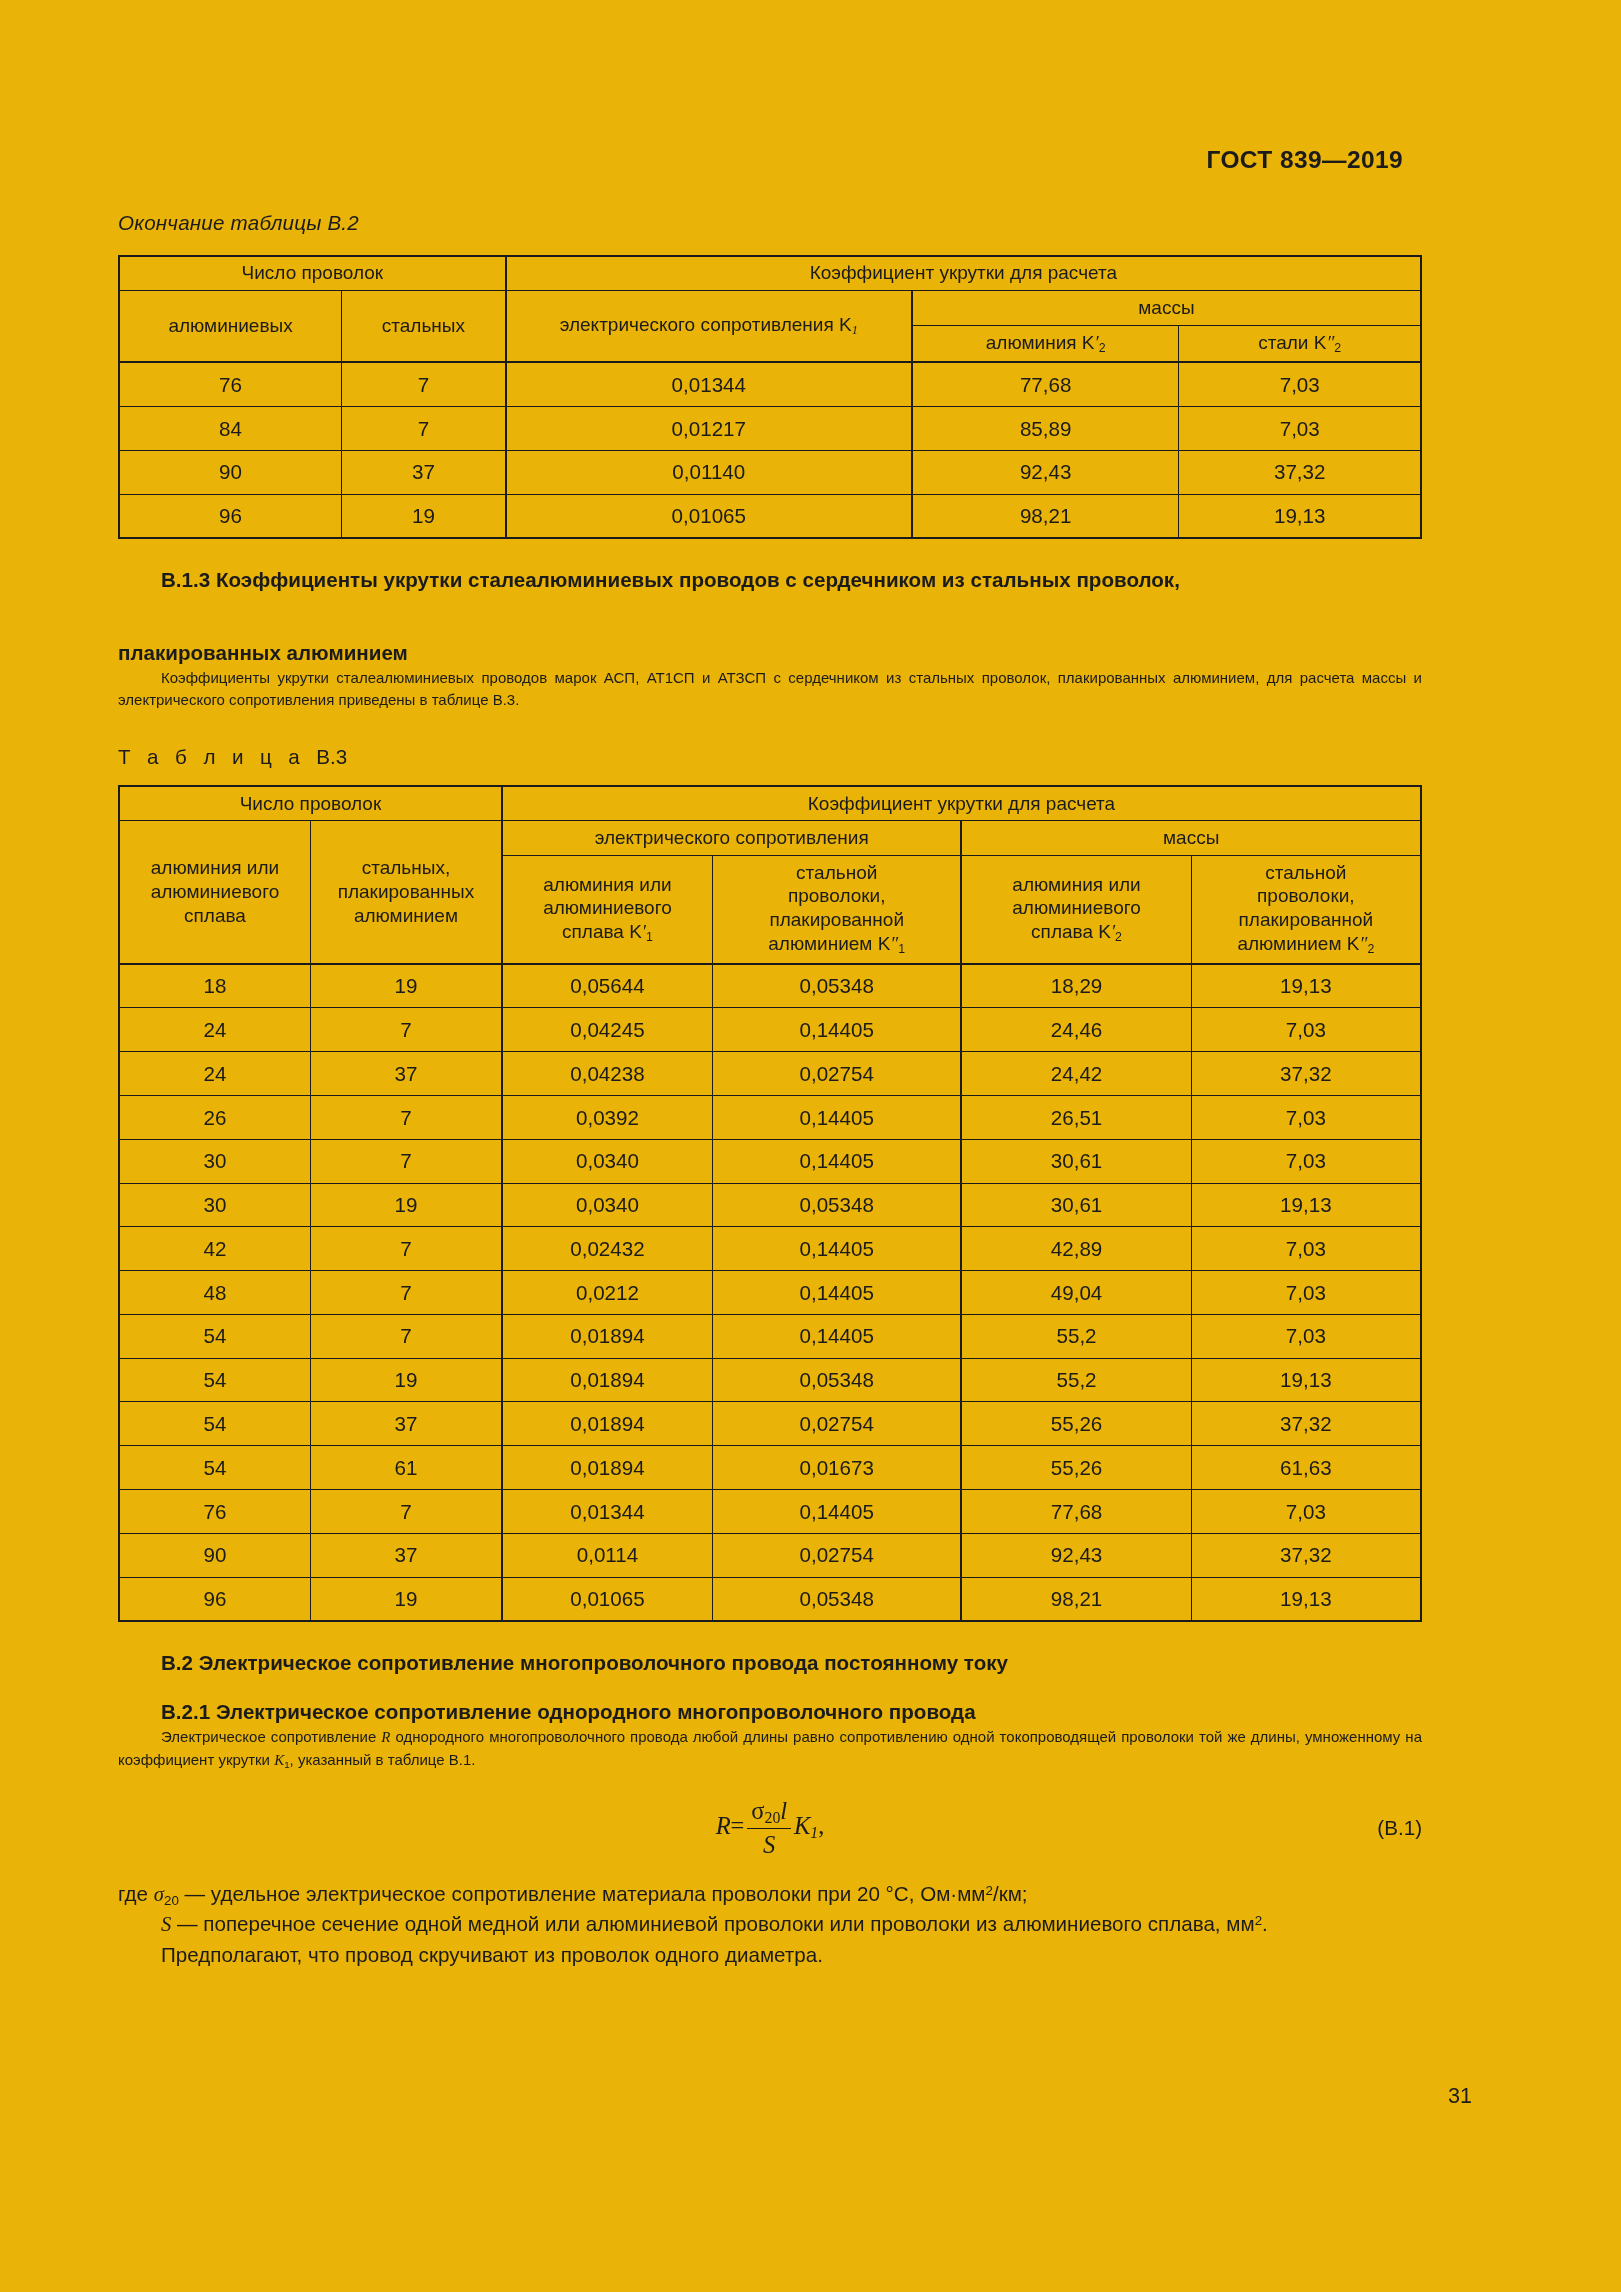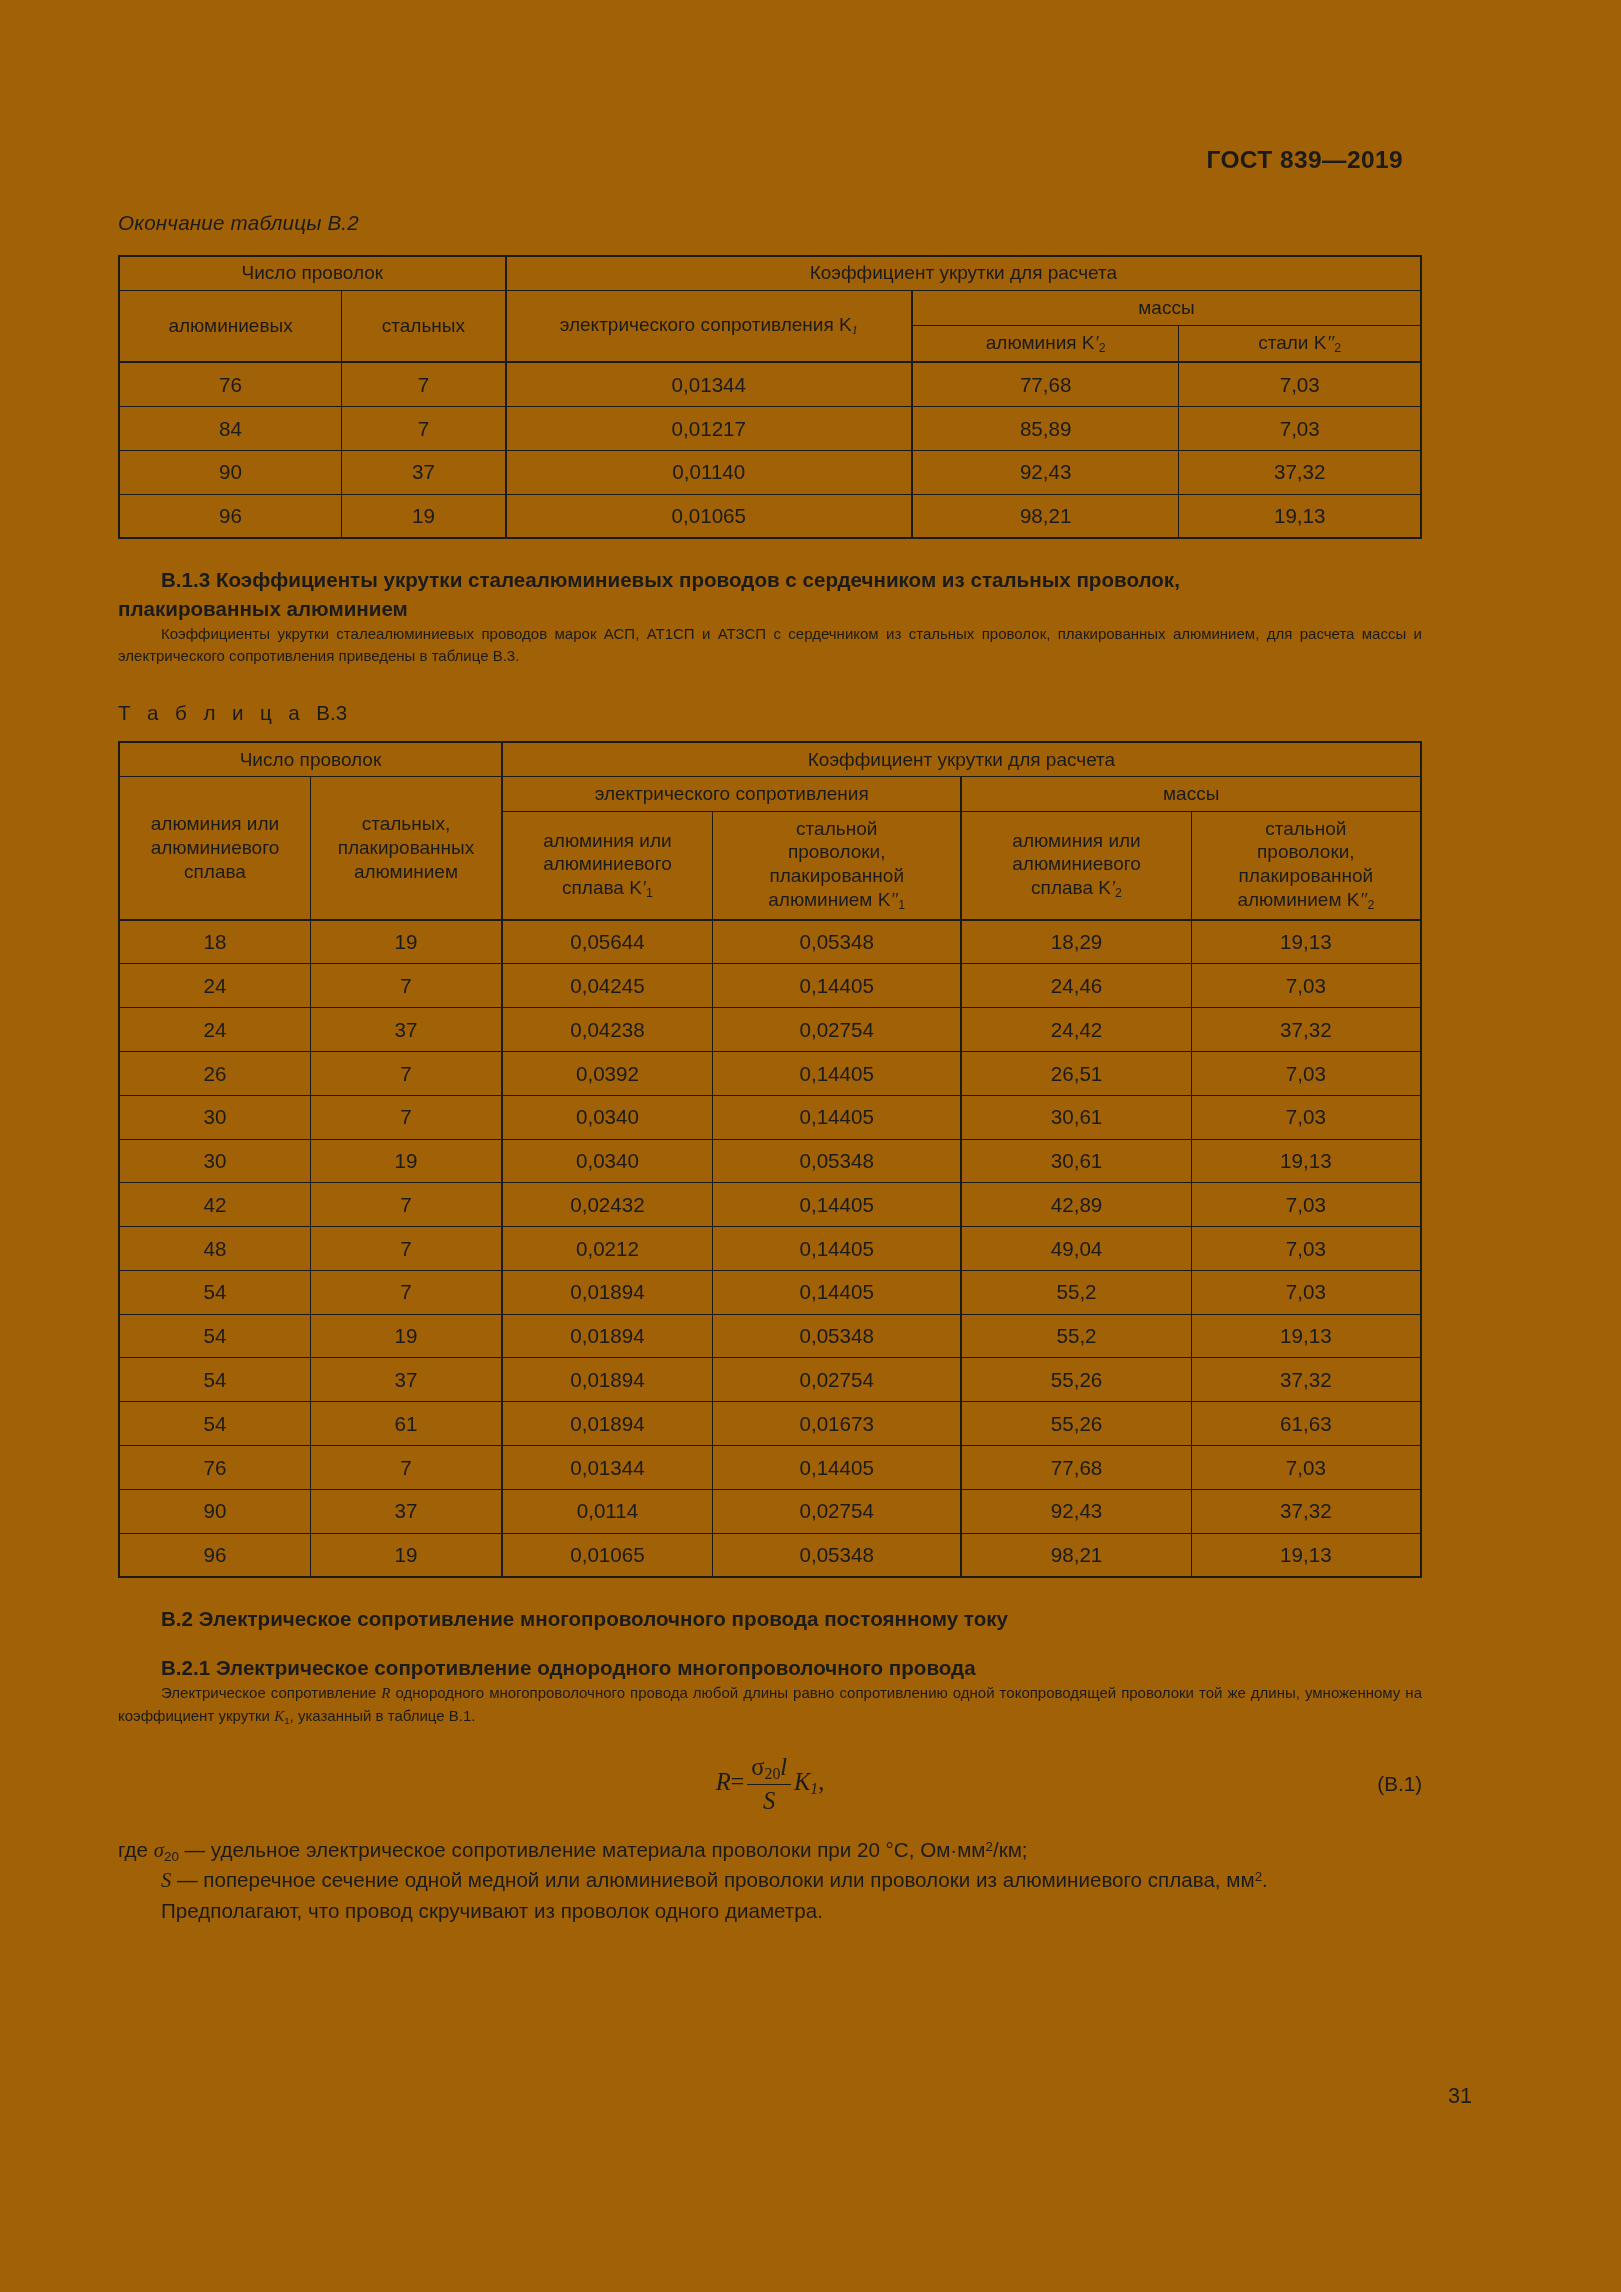--- a/index.html
+++ b/index.html
@@ -4,21 +4,21 @@
 <style>
   html, body {
     margin: 0;
     padding: 0;
     background: #efefed;
   }
   .page {
     position: relative;
     width: 1621px;
     height: 2293px;
-    background: #a16207;
+    background: #eab308;
     font-family: "Liberation Sans", sans-serif;
     color: #1b1b1b;
     box-sizing: border-box;
     overflow: hidden;
   }
   .hdr {
     position: absolute;
     top: 146px;
     right: 218px;
     font-size: 24.5px;
@@ -201,21 +201,21 @@
           <td class="thick-right">0,01065</td>
           <td>98,21</td>
           <td>19,13</td>
         </tr>
       </tbody>
     </table>
 
     <div class="sec-head">
       <span>В.1.3 Коэффициенты укрутки сталеалюминиевых проводов с сердечником из стальных проволок,</span>
     </div>
-    <div style="font-weight:bold;font-size:20.6px;line-height:1.42;">плакированных алюминием</div>
+    <div style="font-weight:bold;font-size:20.6px;line-height:1.42;margin-top:44px;">плакированных алюминием</div>
     <p class="body">Коэффициенты укрутки сталеалюминиевых проводов марок АСП, АТ1СП и АТЗСП с сердечником из стальных проволок, плакированных алюминием, для расчета массы и электрического сопротивления приведены в таблице В.3.</p>
 
     <div class="tbl-caption">
       <span>Т а б л и ц а </span><span class="num">В.3</span>
     </div>
 
     <table class="gost">
       <colgroup>
         <col style="width:160px">
           <col style="width:160px">

